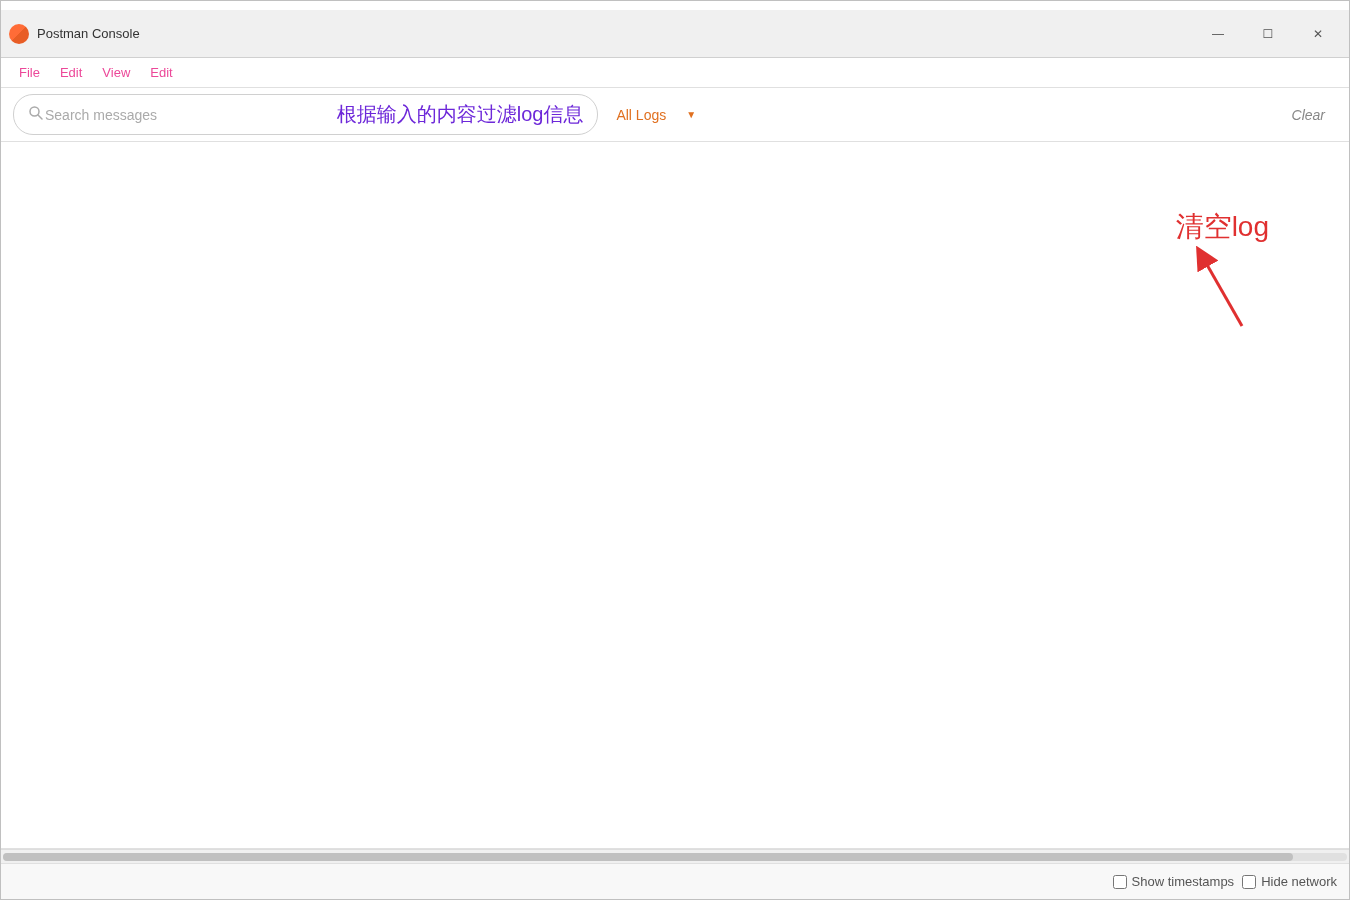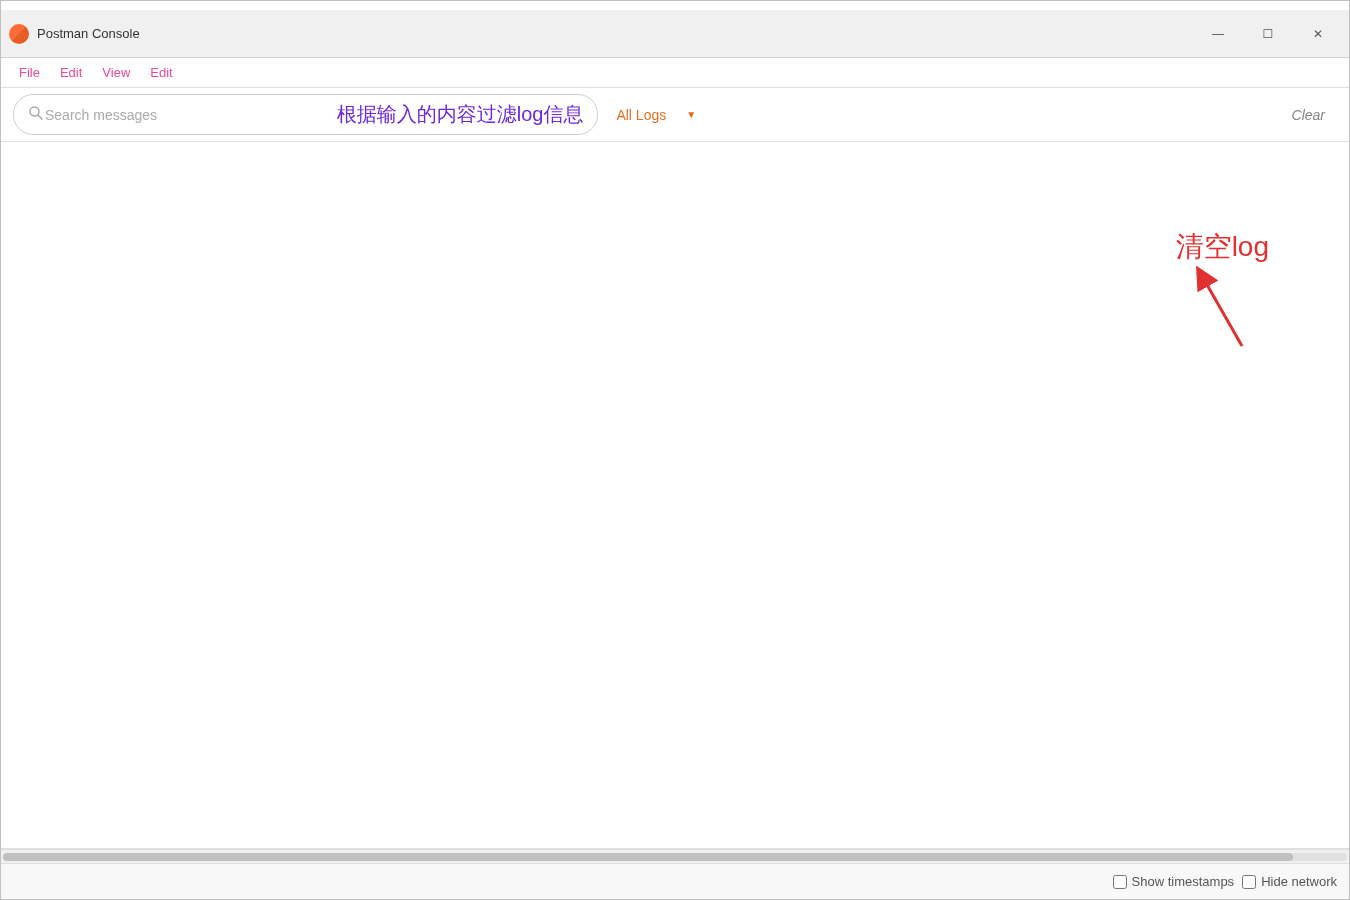--- a/index.html
+++ b/index.html
@@ -286,21 +286,21 @@
       <span class="dropdown-arrow">▼</span>
     </div>
 
     <div class="spacer"></div>
 
     <button class="clear-btn">Clear</button>
   </div>
 
   <div class="log-area">
 
-    <div style="position:absolute; right:80px; top:86px; display:flex; flex-direction:column; align-items:center;">
+    <div style="position:absolute; right:80px; top:66px; display:flex; flex-direction:column; align-items:center;">
       <span class="annotation-label">清空log</span>
 
       <svg width="80" height="90" viewBox="0 0 80 90">
         <defs>
           <marker id="arrowhead" markerWidth="8" markerHeight="8" refX="4" refY="4" orient="auto">
             <path d="M0,0 L8,4 L0,8 Z" fill="#e03030"></path>
           </marker>
         </defs>
         <path d="M60,80 L20,10" stroke="#e03030" stroke-width="3" fill="none" marker-end="url(#arrowhead)"></path>
       </svg>

